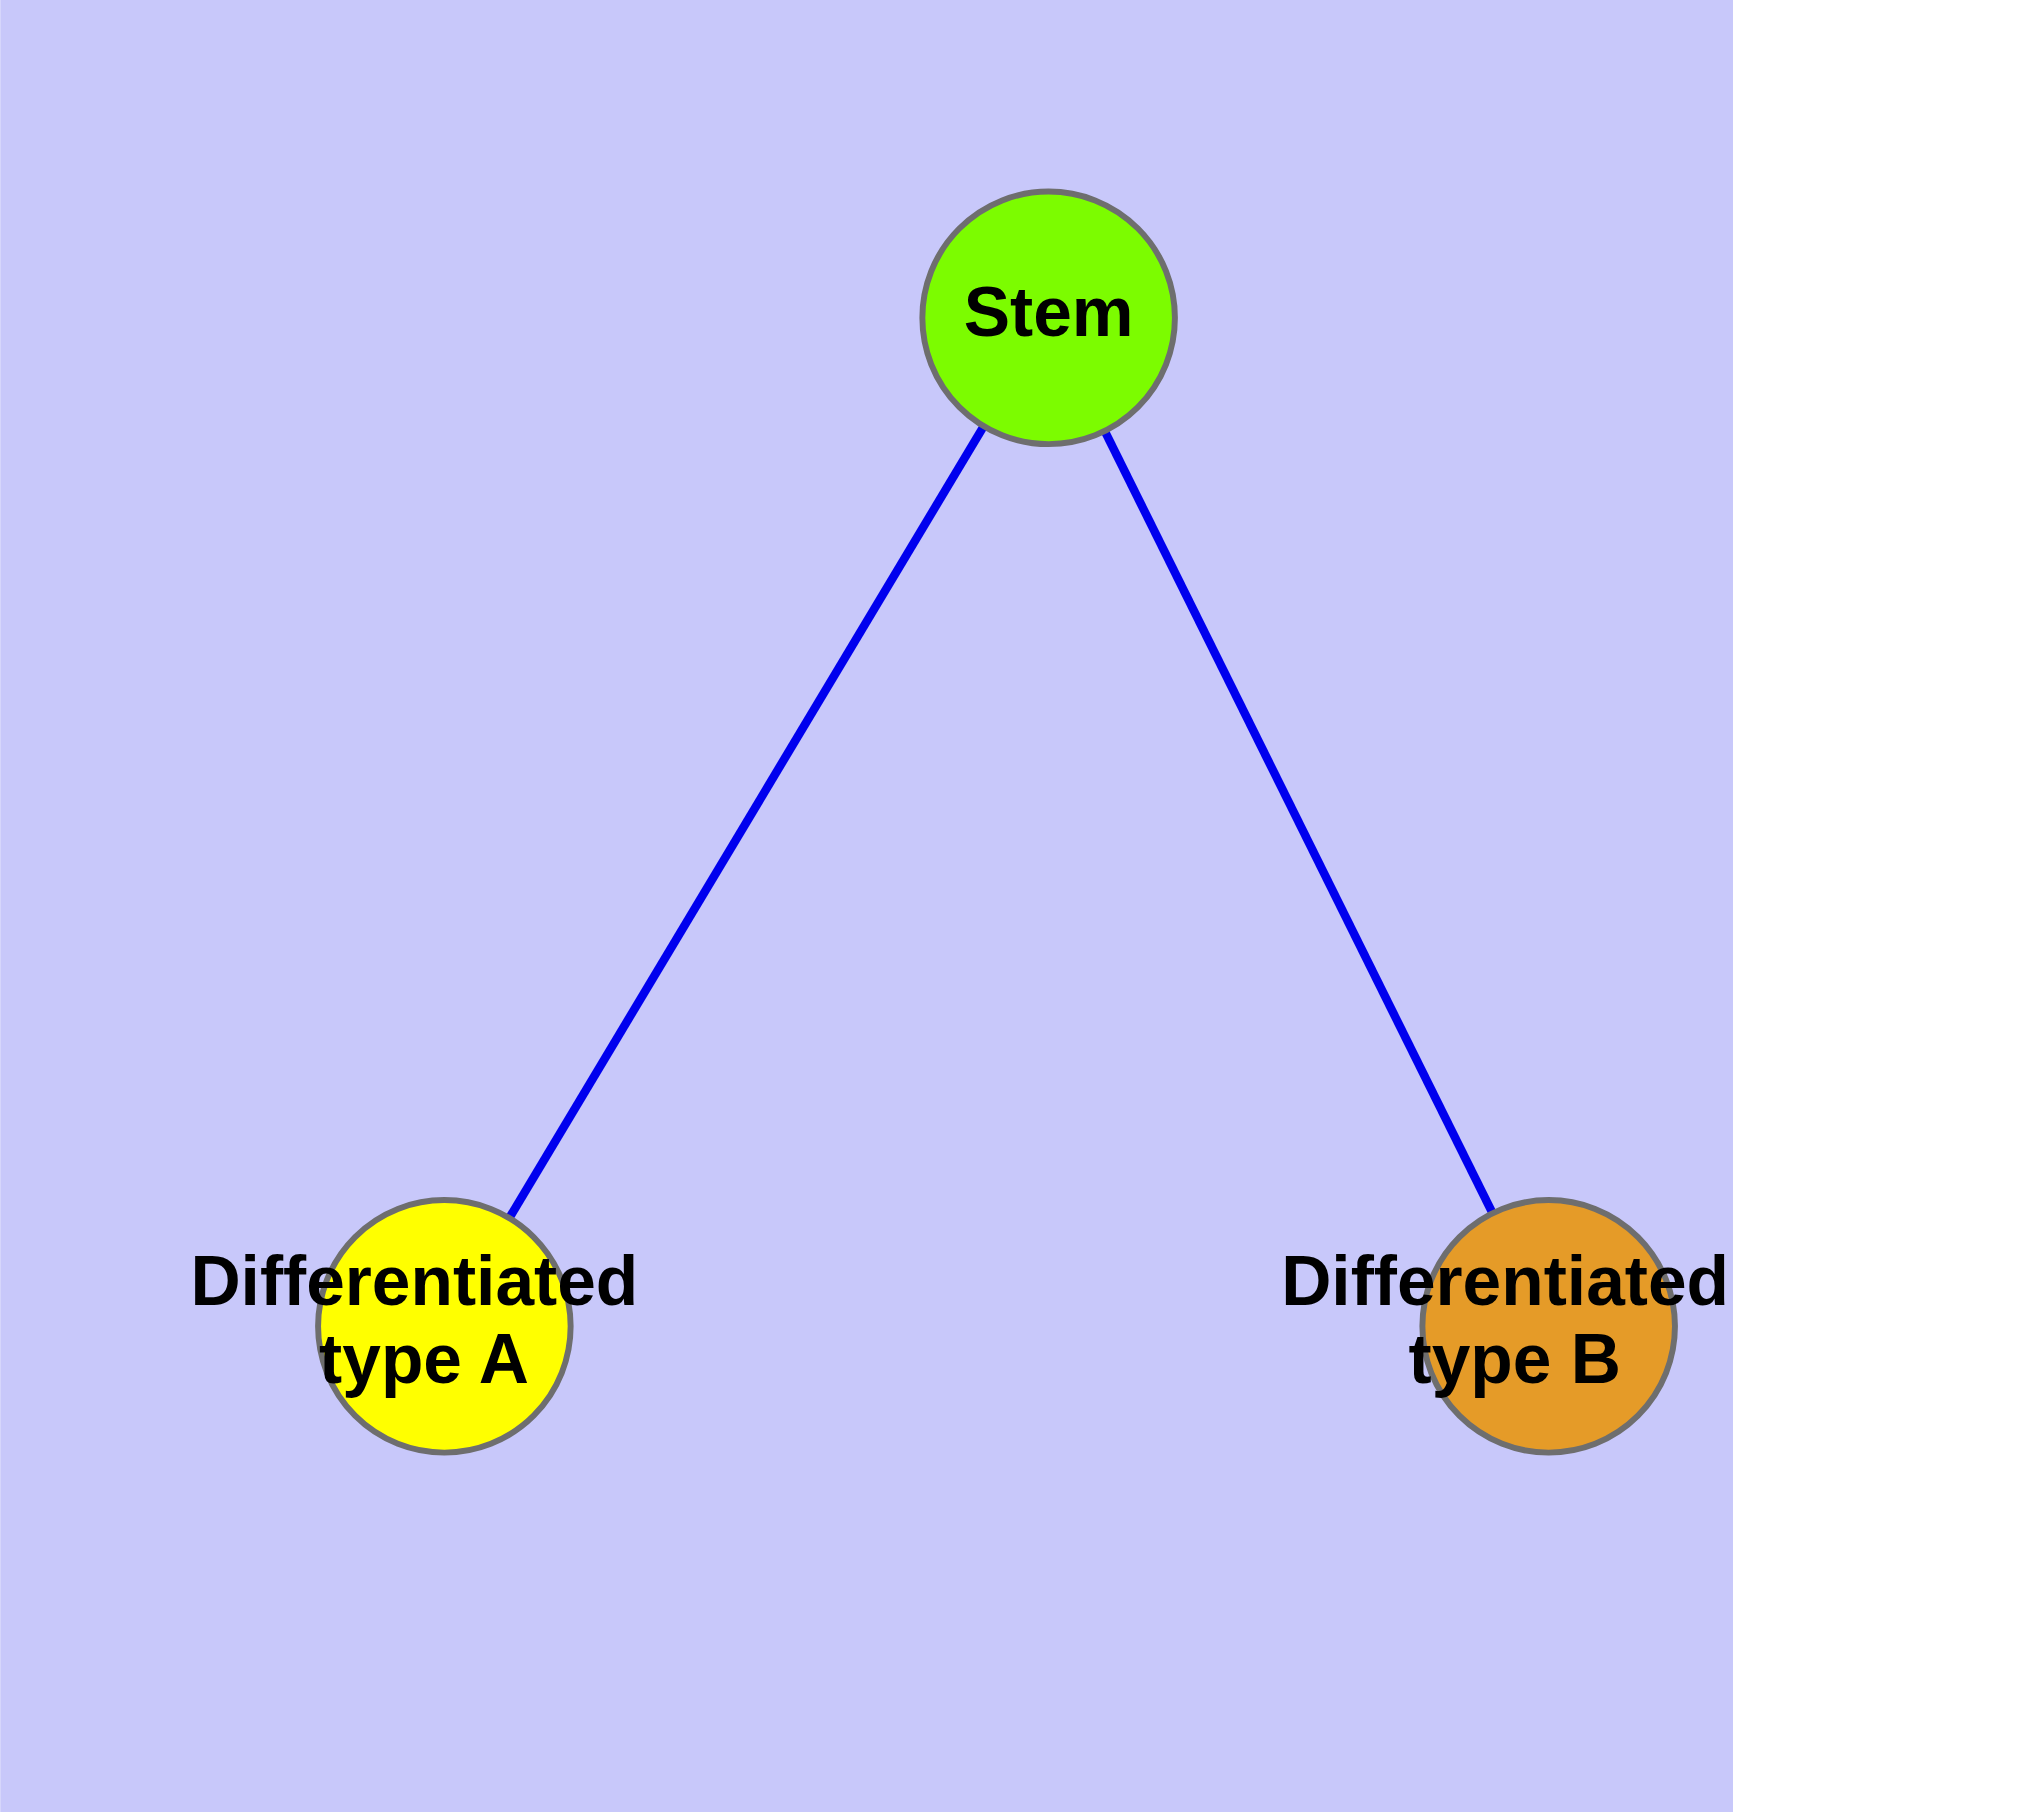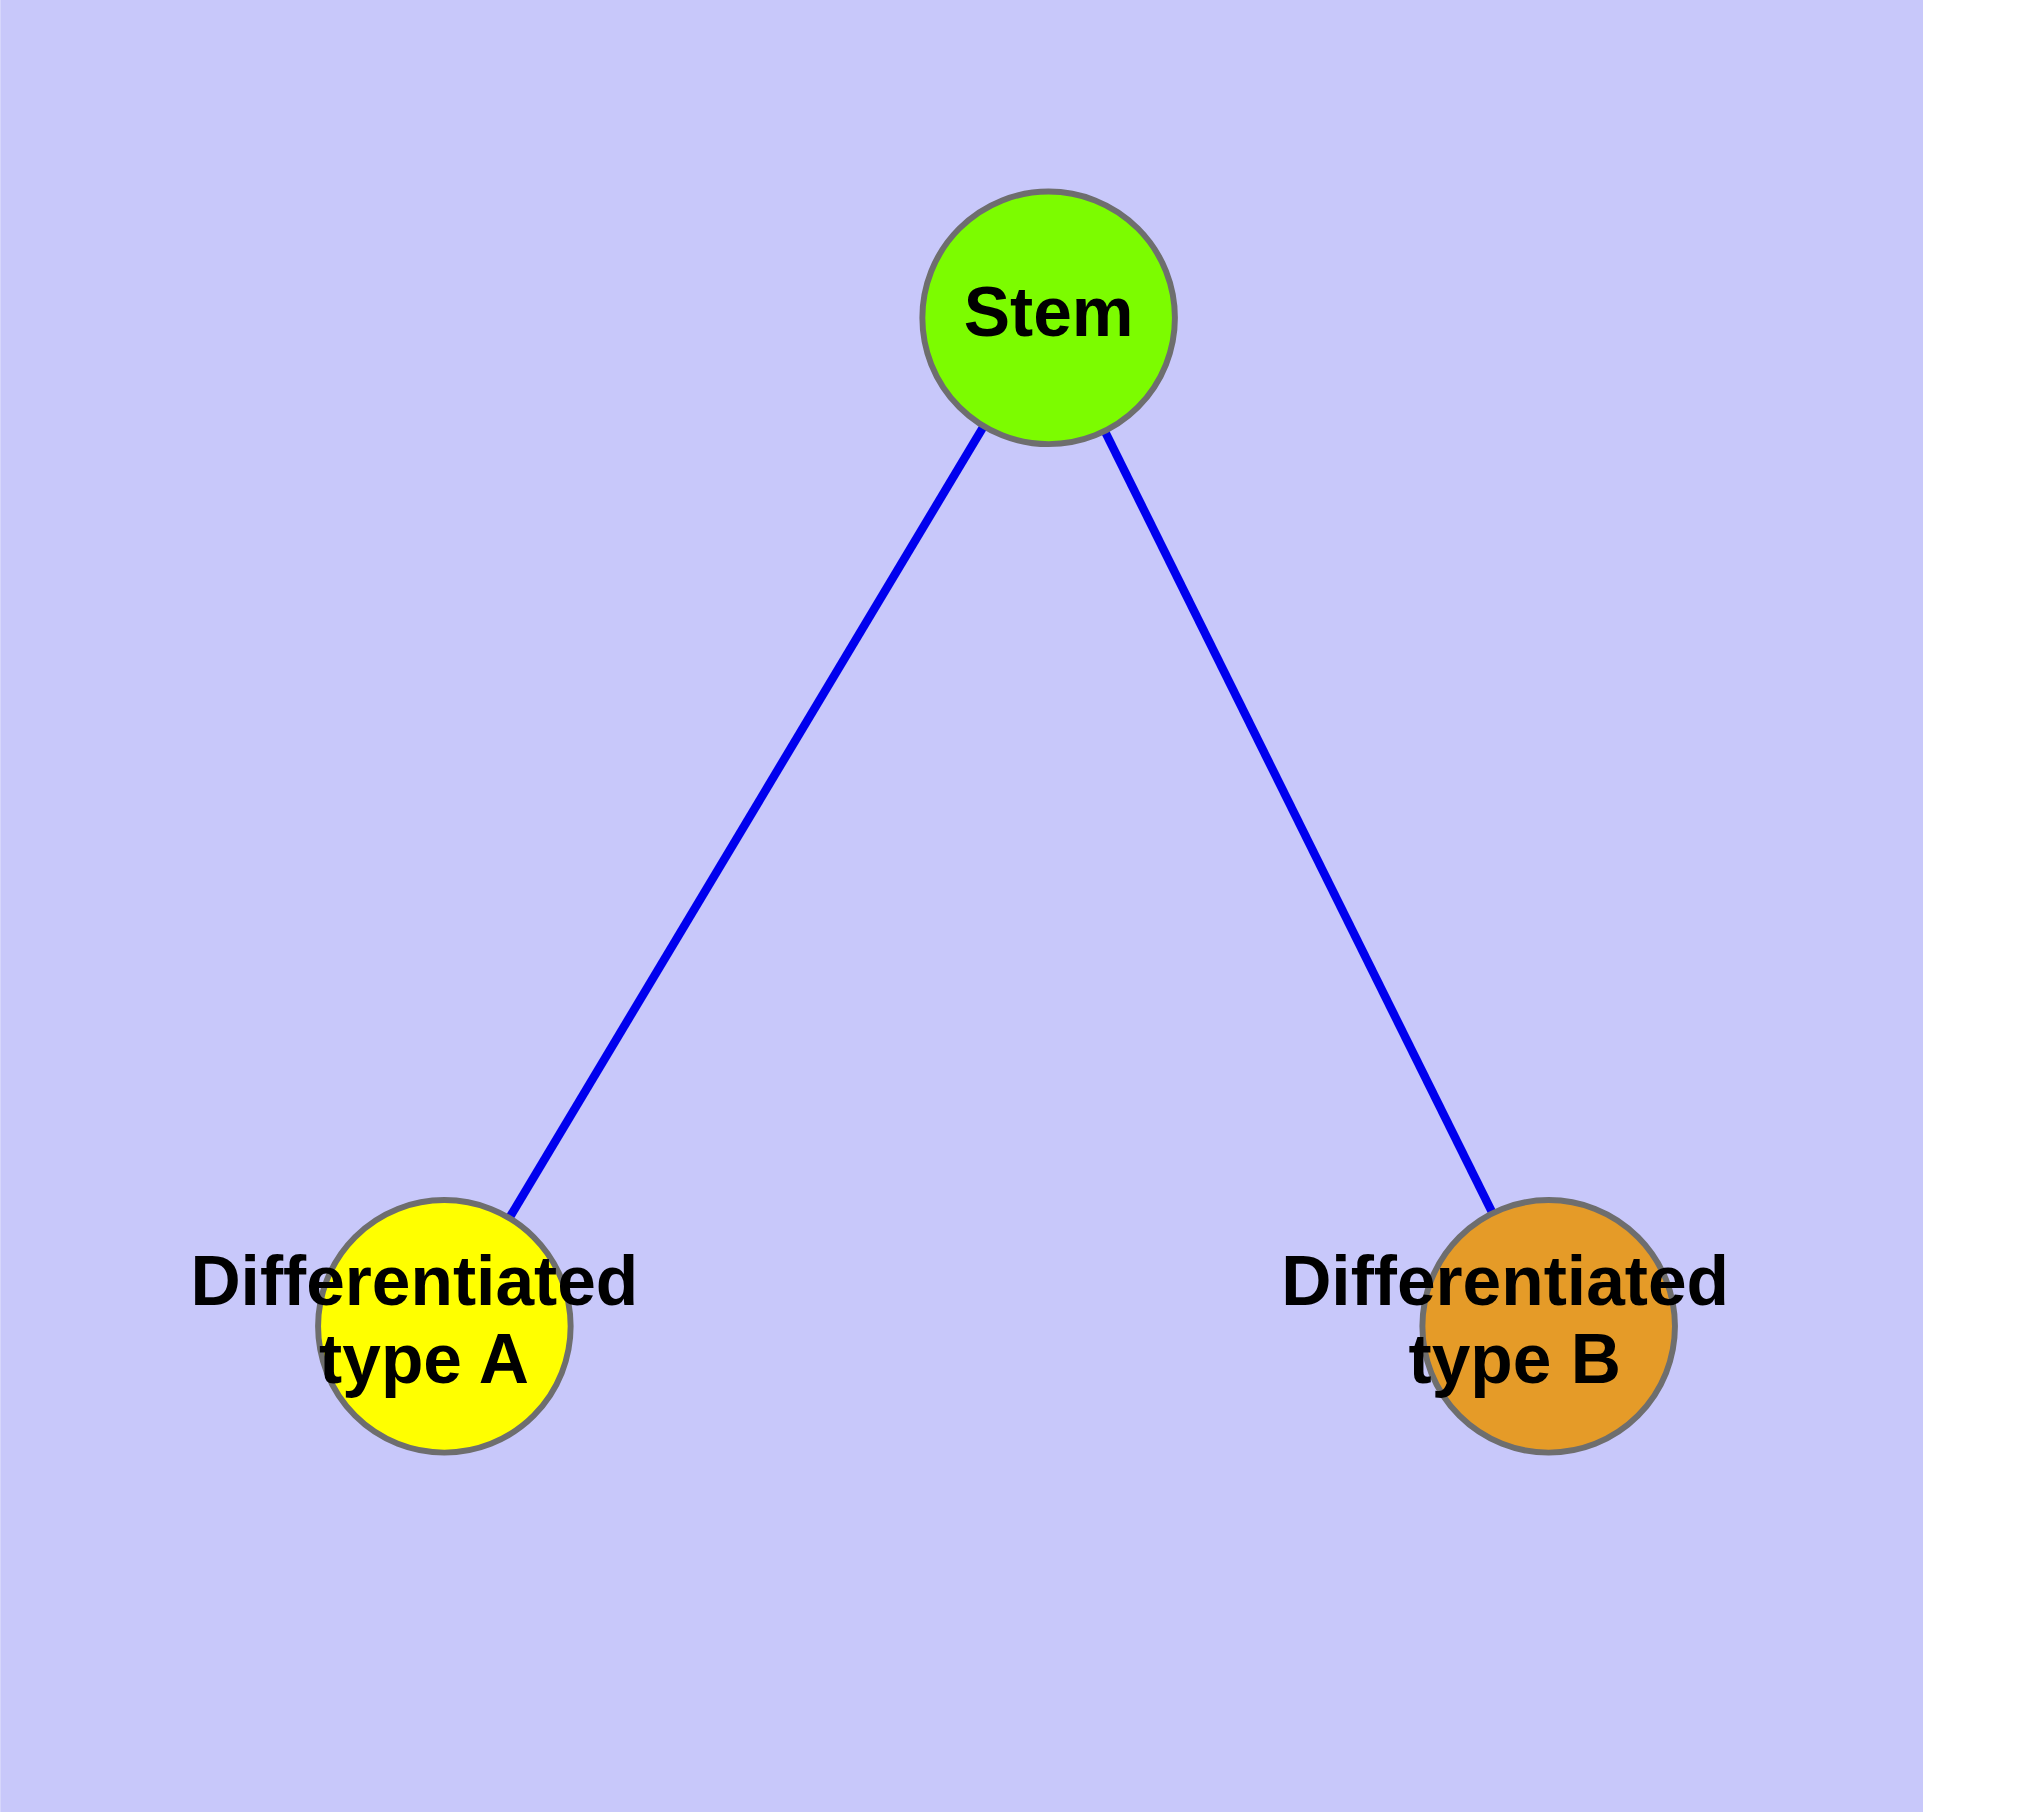--- a/index.html
+++ b/index.html
@@ -27,21 +27,21 @@
     font-weight: bold;
     fill: #000000;
     text-anchor: middle;
     dominant-baseline: middle;
     paint-order: normal;
   }
 </style>
 </head>
 <body>
 
-<div id="canvas" style="width: 1923px; height: 1812px;">
+<div id="canvas" style="width: 1733px; height: 1812px;">
   <svg id="graph-svg" viewBox="0 0 2384 2138" preserveAspectRatio="xMidYMid meet" xmlns="http://www.w3.org/2000/svg">
 
     <rect id="bg-rect" x="0" y="0" width="2384" height="2138" fill="#C8C8FA"></rect>
 
     <g id="edges-layer">
       <line id="edge-stem-diff_a" stroke-linecap="butt" x1="1237" y1="375" x2="524" y2="1565" stroke="#0000EE" stroke-width="10"></line>
       <line id="edge-stem-diff_b" stroke-linecap="butt" x1="1237" y1="375" x2="1827" y2="1565" stroke="#0000EE" stroke-width="10"></line>
     </g>
 
     <g id="nodes-layer">

